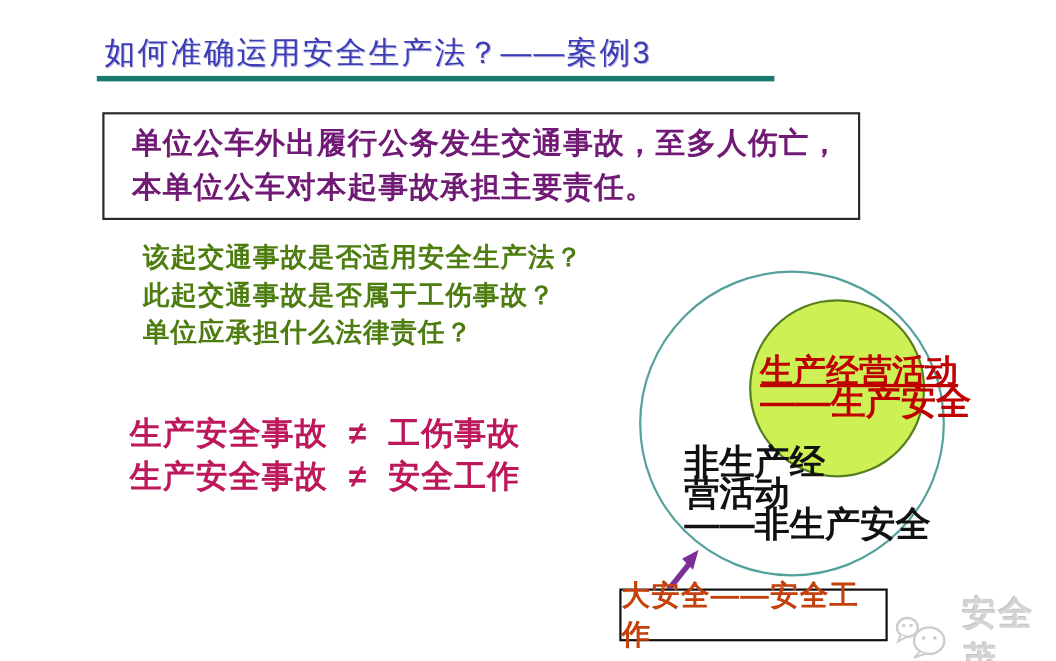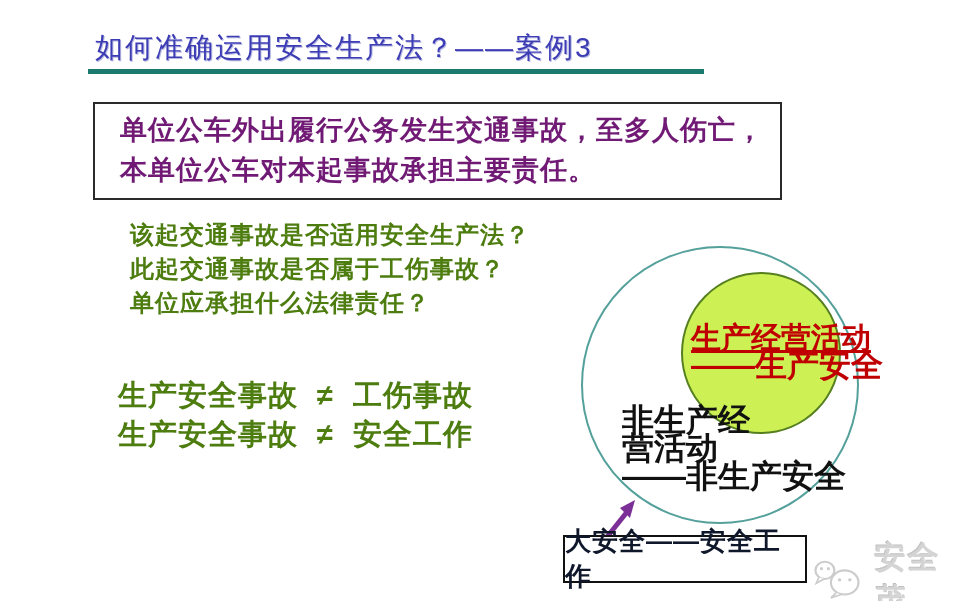--- a/index.html
+++ b/index.html
@@ -14,41 +14,41 @@
     text-shadow:1px 1px 0 #b9b9e2;
   }
   .title-rule{left:88px;top:69px;width:616px;height:5px;background:#1b7a6e;}
   .case-box{
     left:93px;top:102px;width:650px;border:2px solid #2a2a2a;background:#fff;
     padding:6px 10px 8px 25px;font-size:27px;font-weight:bold;color:#701a75;
     line-height:40px;letter-spacing:1px;
   }
   .questions{left:130px;top:218px;font-size:24px;font-weight:bold;color:#4d7c0f;
     line-height:34px;letter-spacing:1px;}
-  .statements{left:118px;top:376px;font-size:29px;font-weight:bold;color:#4d7c0f;
+  .statements{left:118px;top:376px;font-size:29px;font-weight:bold;color:#be185d;
     line-height:39px;letter-spacing:1px;word-spacing:10px;}
   .outer-circle{
     left:581px;top:246px;width:278px;height:278px;border-radius:50%;
     border:2px solid #54a09b;background:#fff;box-sizing:border-box;
   }
   .inner-circle{
     left:681px;top:272px;width:160px;height:162px;border-radius:50%;
     background:#cdf155;border:2px solid #567f20;box-sizing:border-box;
   }
   .inner-circle-text{left:691px;top:324px;color:#c00000;font-weight:bold;}
   .inner-circle-text .l1{font-size:30px;line-height:27px;text-decoration:underline;}
   .inner-circle-text .l2{font-size:32px;line-height:29px;text-align:right;}
   .inner-circle-text .l3{font-size:19px;line-height:23px;}
   .outer-circle-text{left:622px;top:406px;color:#111;font-weight:bold;
     font-size:32px;line-height:28px;}
   .arrow-svg{left:593px;top:490px;}
   .label-box{
     left:563px;top:535px;width:240px;height:44px;border:2px solid #111;
     display:flex;align-items:center;justify-content:center;
-    font-size:26px;font-weight:bold;color:#0f172a;letter-spacing:1px;background:#fff;
+    font-size:26px;font-weight:bold;color:#c2410c;letter-spacing:1px;background:#fff;
   }
   .watermark{
     left:812px;top:537px;display:flex;align-items:center;gap:6px;color:#cfcfcf;
   }
   .watermark .wm-text{
     font-size:31px;font-weight:bold;letter-spacing:2px;color:#d4d4d4;
     text-shadow:1px 1px 0 #ffffff,-1px -1px 0 #c2c2c2;
   }
 </style>
 </head>

